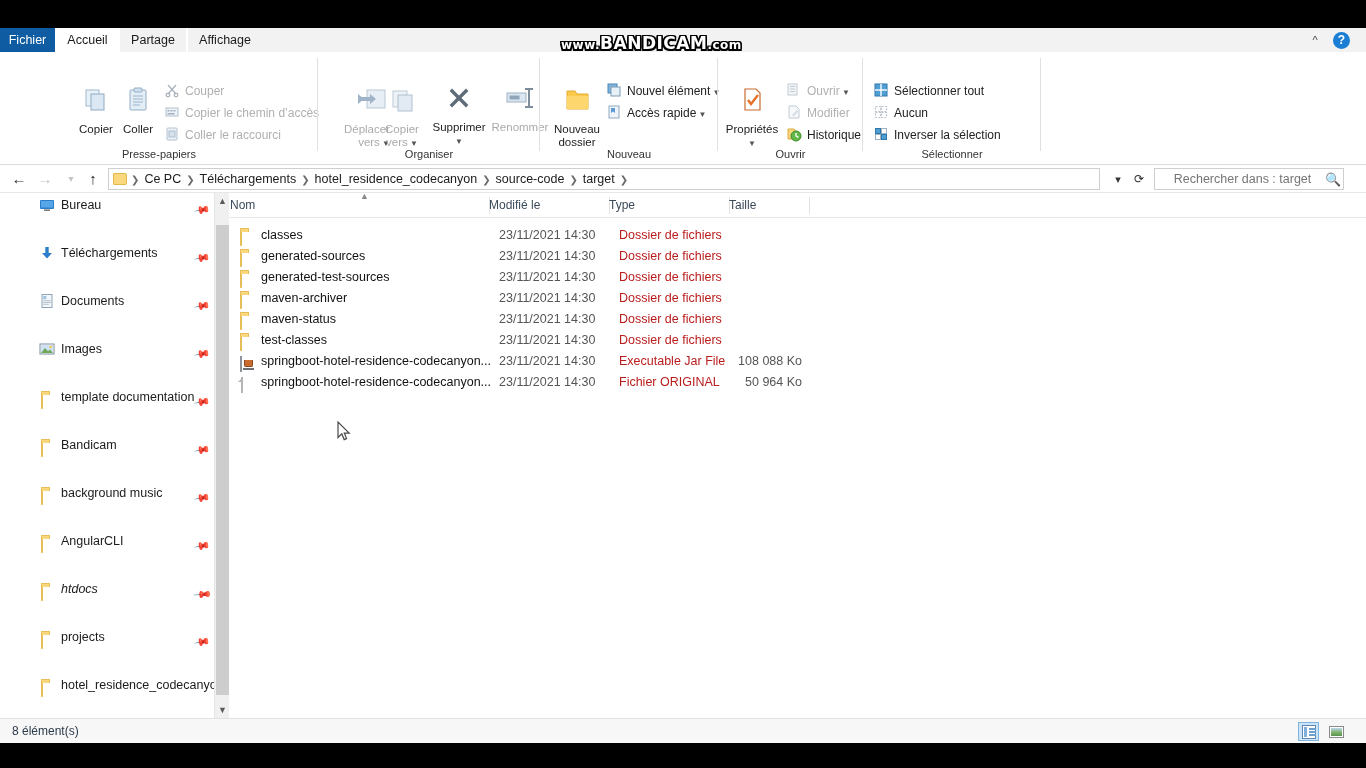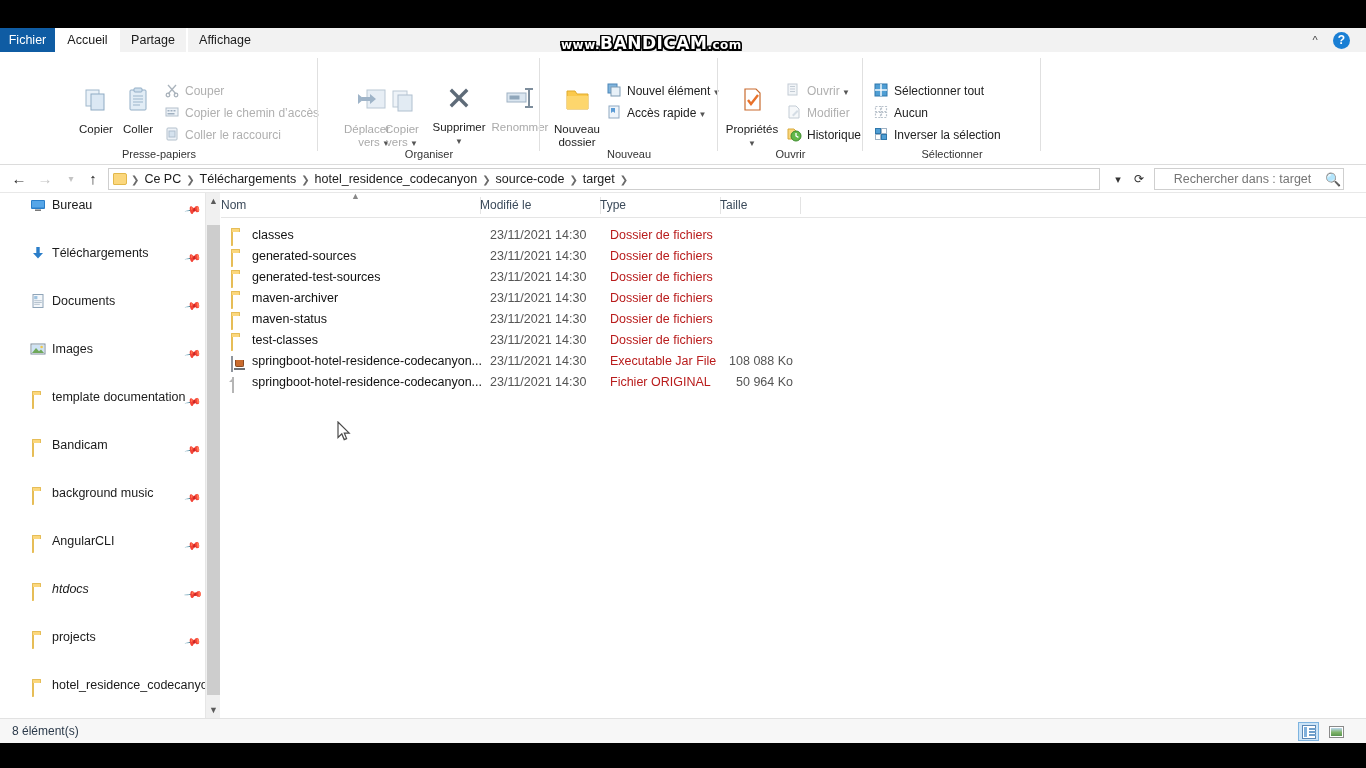--- a/index.html
+++ b/index.html
@@ -118,21 +118,21 @@
     border:1px solid #cfcfcf; background:#fff;
     display:flex; align-items:center;
   }
   .searchbox input {
     border:0; outline:0; flex:1; font-size:12.5px; color:#757575;
     padding-left:7px; font-family:"Liberation Sans", sans-serif; background:transparent;text-align:center;
   }
   .search-mag { width:24px; text-align:center; font-size:13px; color:#444; }
 
   
-  .main { position:relative; height:525px; background:#ffffff; }
+  .main { position:relative; height:525px; background:#ffffff;margin-left:9px; }
 
   
   .sidebar {
     position:absolute; left:0; top:0; width:205px; height:525px;
     background:#ffffff; overflow:hidden;
   }
   .navitem {
     position:relative; height:24px; line-height:24px;
     font-size:12.5px; color:#1b1b1b; white-space:nowrap; cursor:default;
   }

